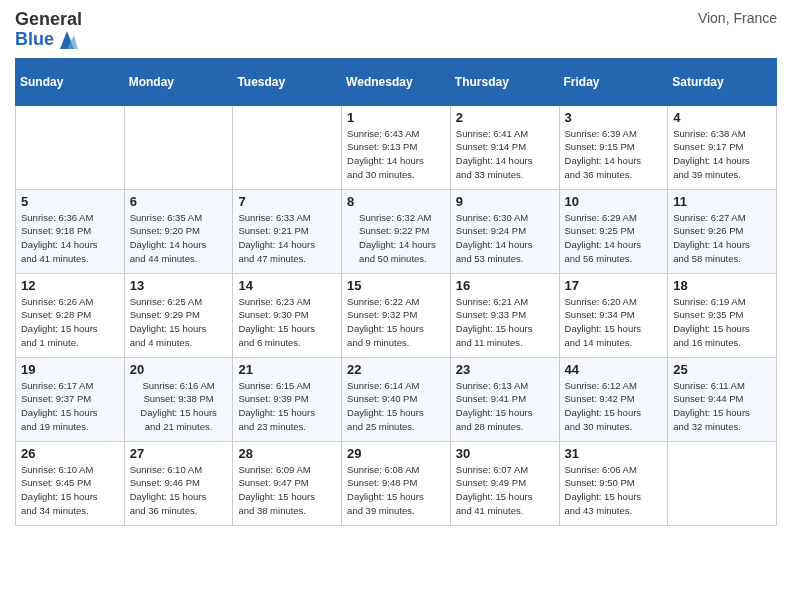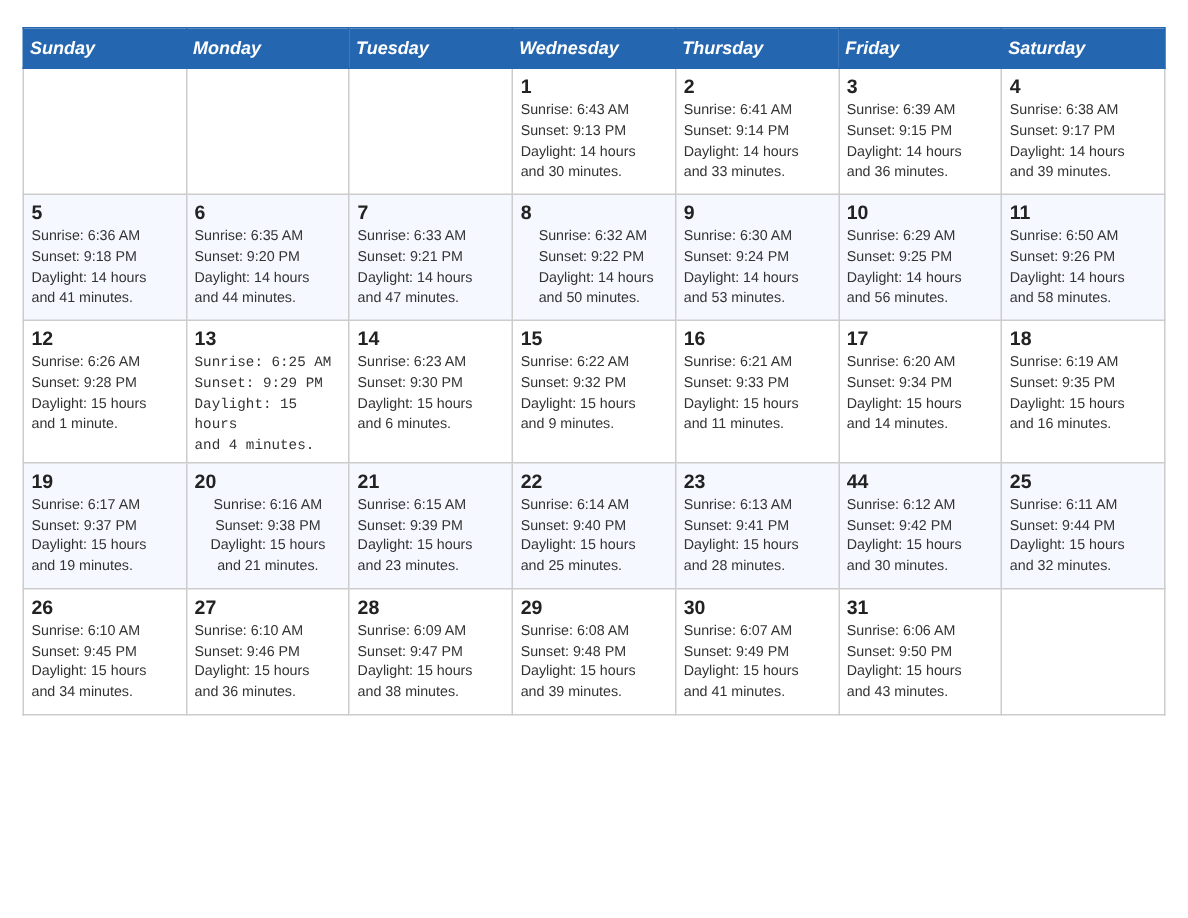--- a/index.html
+++ b/index.html
@@ -37,24 +37,23 @@
     table {
       width: 100%;
       border-collapse: collapse;
       table-layout: fixed;
     }
     thead th {
       background-color: #2566b0;
       color: #fff;
       font-size: 12px;
       font-weight: bold;
-      padding: 6px 4px;
+      padding: 16px 4px;
       text-align: left;
       border: 1px solid #2566b0;
-      font-style: italic;
     }
     td {
       border: 1px solid #ccc;
       vertical-align: top;
       padding: 4px 5px;
       font-size: 10px;
       color: #333;
       height: 84px;
     }
     .day-number {
@@ -77,21 +76,34 @@
     }
     tr:nth-child(odd) td {
       background-color: #fff;
     }
     thead tr th { background-color: #2566b0; }
   </style>
 </head>
 <body>
 
 <div class="header">
+  <div class="logo">
+    <div style="display:flex;flex-direction:column;line-height:1.1;">
+      <span style="font-size:18px;font-weight:bold;color:#333;">General</span>
+      <div style="display:flex;align-items:center;gap:2px;">
+        <span style="font-size:18px;font-weight:bold;color:#2566b0;">Blue</span>
+        <svg width="22" height="18" viewBox="0 0 22 18">
+          <polygon points="4,18 11,0 18,18" fill="#2566b0"></polygon>
+          <polygon points="11,18 18,4 22,18" fill="#5ba3d0" opacity="0.7"></polygon>
+        </svg>
+      </div>
+    </div>
+  </div>
   <div class="title-block">
+    <div class="subtitle">Vion, France</div>
   </div>
 </div>
 
 <table>
   <thead>
     <tr>
       <th>Sunday</th>
       <th>Monday</th>
       <th>Tuesday</th>
       <th>Wednesday</th>
@@ -172,37 +184,37 @@
         </td>
         <td>
           <span class="day-number">10</span>
           <div class="cell-info" style="white-space: pre-line;">Sunrise: 6:29 AM
 Sunset: 9:25 PM
 Daylight: 14 hours
 and 56 minutes.</div>
         </td>
         <td>
           <span class="day-number">11</span>
-          <div class="cell-info" style="white-space: pre-line;">Sunrise: 6:50 AM
+          <div class="cell-info" style="white-space: pre-line;">Sunrise: 6:27 AM
 Sunset: 9:26 PM
 Daylight: 14 hours
 and 58 minutes.</div>
         </td>
       </tr>
       <tr>
         <td>
           <span class="day-number">12</span>
           <div class="cell-info" style="white-space: pre-line;">Sunrise: 6:26 AM
 Sunset: 9:28 PM
 Daylight: 15 hours
 and 1 minute.</div>
         </td>
         <td>
           <span class="day-number">13</span>
-          <div class="cell-info" style="white-space: pre-line; font-family: Liberation Mono, monospace;">Sunrise: 6:25 AM
+          <div class="cell-info" style="white-space: pre-line;">Sunrise: 6:25 AM
 Sunset: 9:29 PM
 Daylight: 15 hours
 and 4 minutes.</div>
         </td>
         <td>
           <span class="day-number">14</span>
           <div class="cell-info" style="white-space: pre-line;">Sunrise: 6:23 AM
 Sunset: 9:30 PM
 Daylight: 15 hours
 and 6 minutes.</div>

